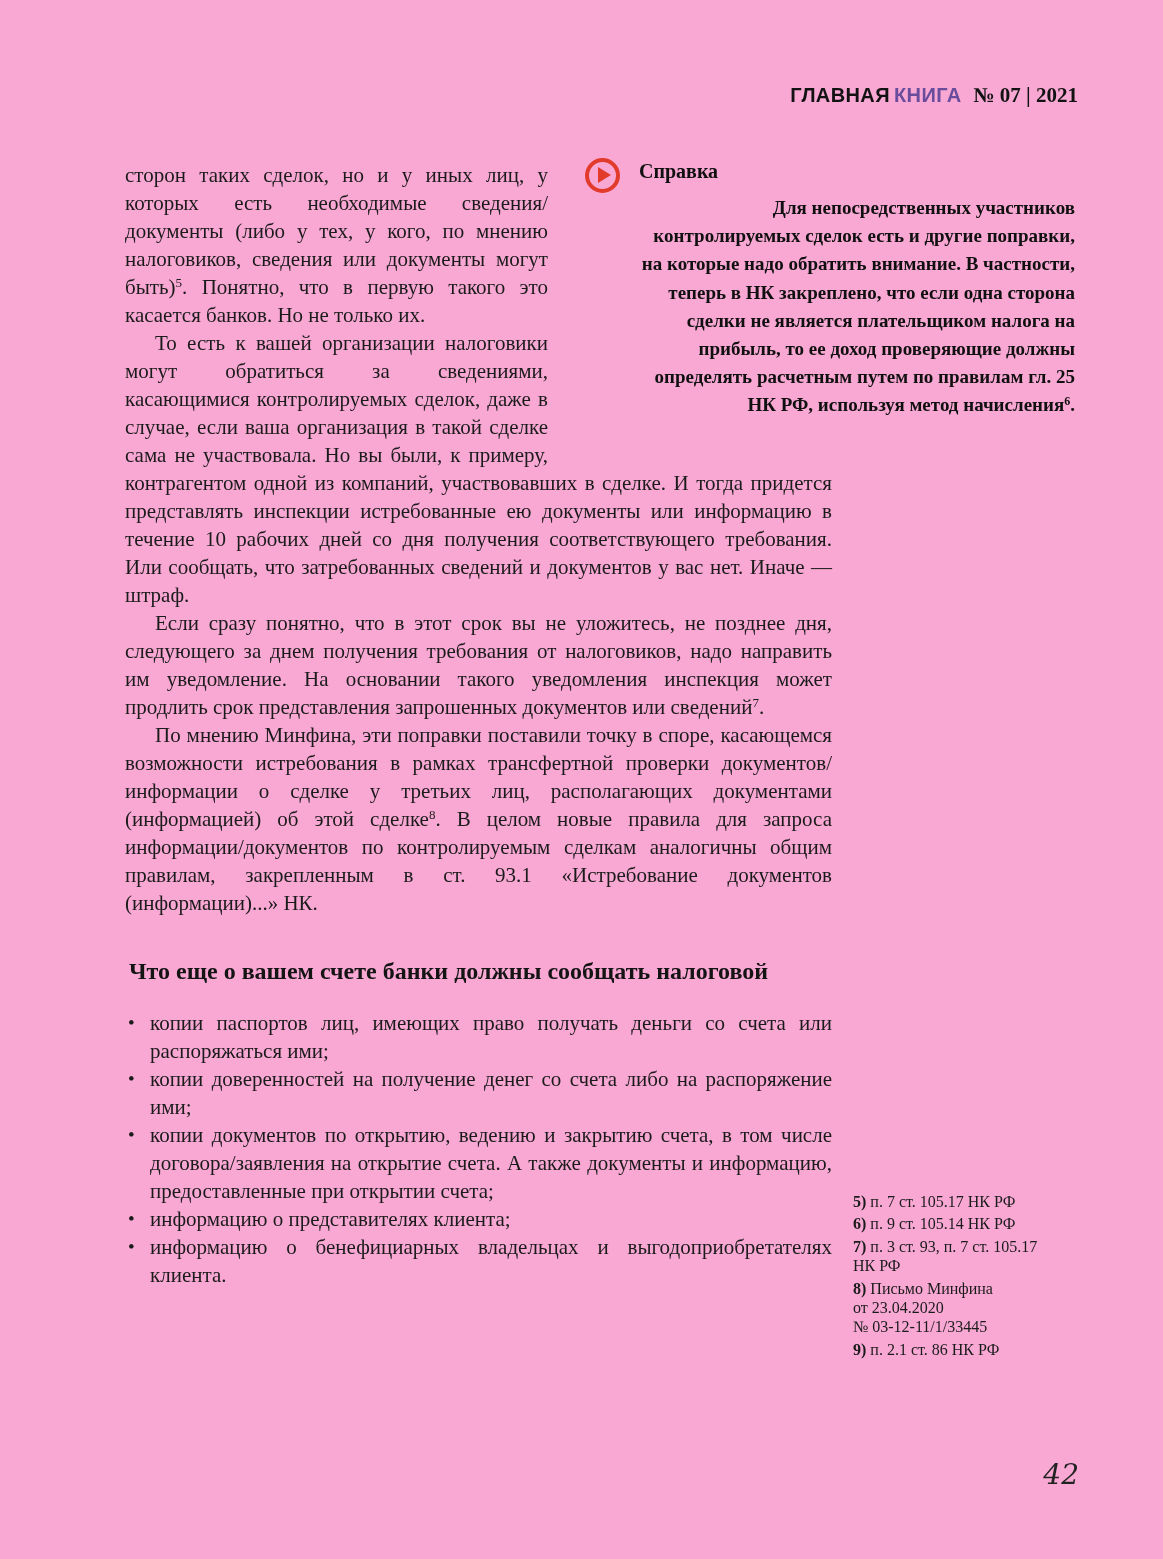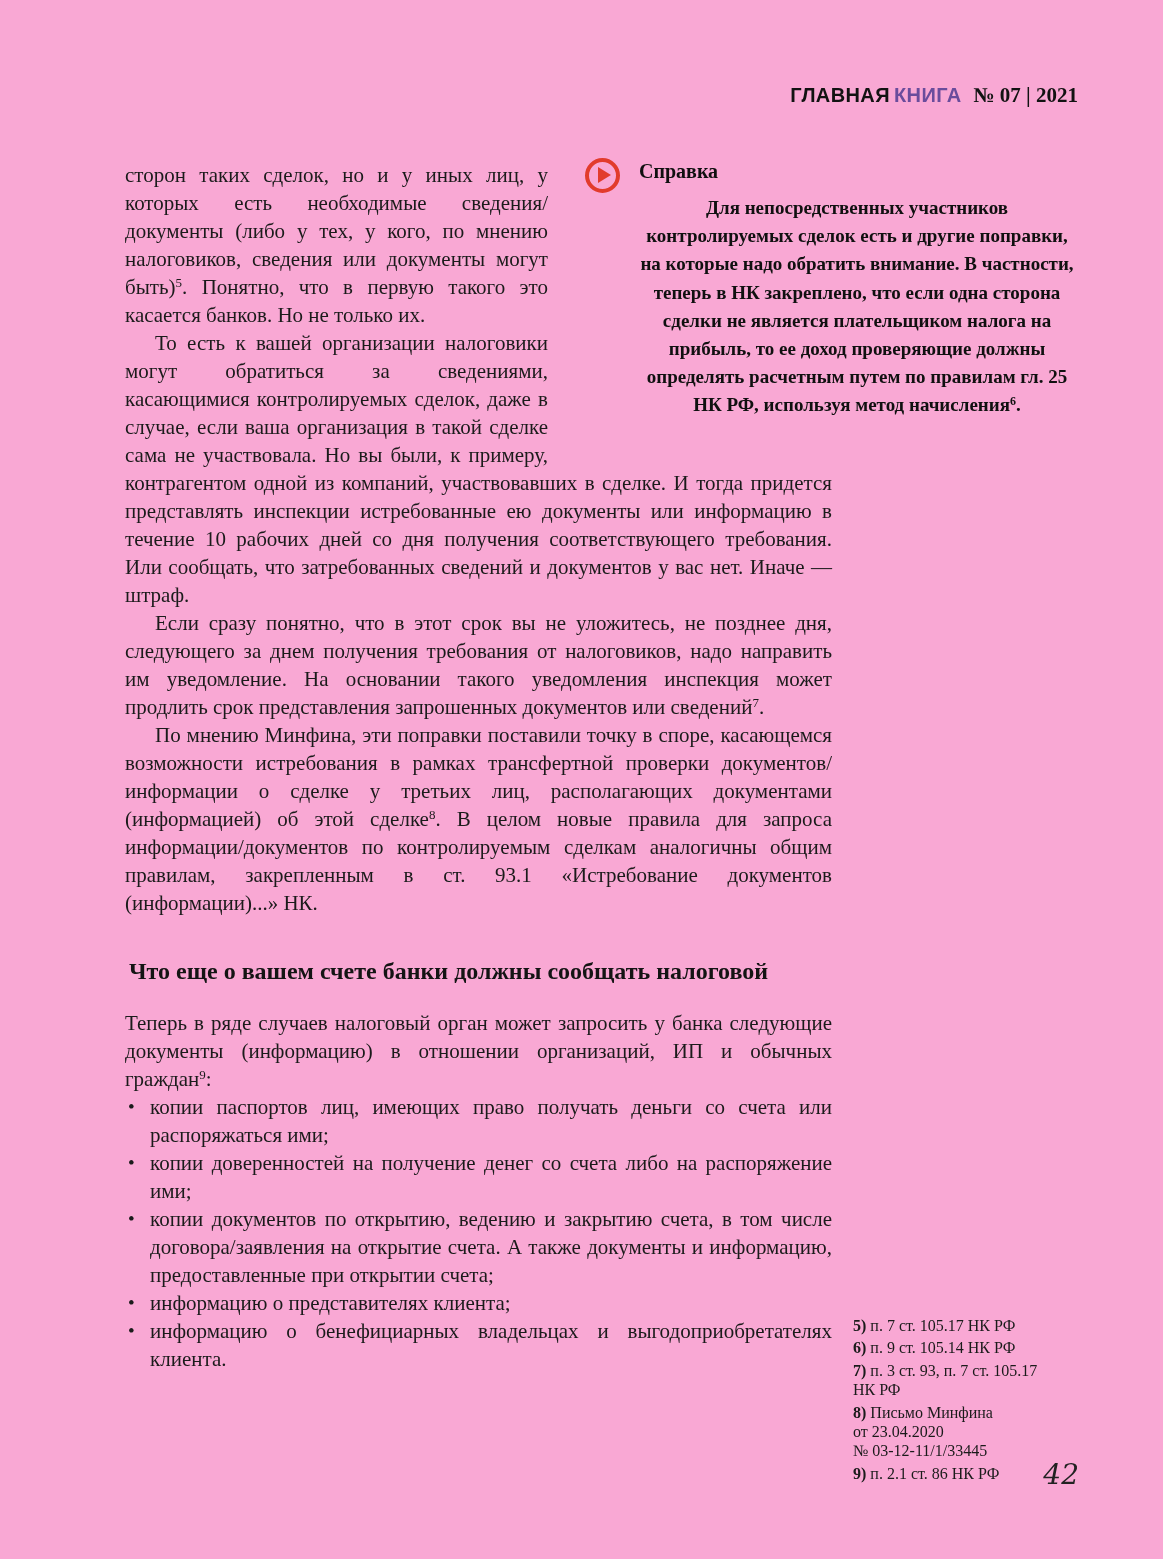--- a/index.html
+++ b/index.html
@@ -113,29 +113,29 @@
     font-weight: bold;
     color: #101010;
     margin: 0;
   }
   .spravka-body {
     margin-top: 10px;
     font-size: 19px;
     line-height: 28.2px;
     font-weight: bold;
     color: #101010;
-    text-align: center;
+    text-align: right;
   }
   .spravka-body sup.fnref { font-size: 12px; vertical-align: 6px; }
 
   
   .footnotes {
     position: absolute;
     left: 853px;
-    top: 1316px;
+    top: 1192px;
     width: 222px;
     font-size: 16px;
     line-height: 19.4px;
     color: #1b1b1b;
     text-align: left;
   }
   .fn { margin-bottom: 3px; }
   .fn-num { font-weight: bold; }
   .fn-text { white-space: pre-line; }
 
@@ -177,21 +177,20 @@
     <p><span>сторон таких сделок, но и у иных лиц, у которых есть необходимые сведения/документы (либо у тех, у кого, по мнению налоговиков, сведения или документы могут быть)</span><sup class="fnref">5</sup><span>. Понятно, что в первую такого это касается банков. Но не только их.</span></p>
 
     <p class="indent">То есть к вашей организации налоговики могут обратиться за сведениями, касающимися контролируемых сделок, даже в случае, если ваша организация в такой сделке сама не участвовала. Но вы были, к примеру, контрагентом одной из компаний, участвовавших в сделке. И тогда придется представлять инспекции истребованные ею документы или информацию в течение 10 рабочих дней со дня получения соответствующего требования. Или сообщать, что затребованных сведений и документов у вас нет. Иначе — штраф.</p>
 
     <p class="indent"><span>Если сразу понятно, что в этот срок вы не уложитесь, не позднее дня, следующего за днем получения требования от налоговиков, надо направить им уведомление. На основании такого уведомления инспекция может продлить срок представления запрошенных документов или сведений</span><sup class="fnref">7</sup><span>.</span></p>
 
     <p class="indent"><span>По мнению Минфина, эти поправки поставили точку в споре, касающемся возможности истребования в рамках трансфертной проверки документов/информации о сделке у третьих лиц, располагающих документами (информацией) об этой сделке</span><sup class="fnref">8</sup><span>. В целом новые правила для запроса информации/документов по контролируемым сделкам аналогичны общим правилам, закрепленным в ст. 93.1 «Истребование документов (информации)...» НК.</span></p>
 
     <h2 class="section-heading">Что еще о вашем счете банки должны сообщать налоговой</h2>
 
-    <p><span>Теперь в ряде случаев налоговый орган может запросить у банка следующие документы (информацию) в отношении организаций, ИП и обычных граждан</span><sup class="fnref">9</sup><span>:</span></p>
 
     <ul class="bullets">
       <li>копии паспортов лиц, имеющих право получать деньги со счета или распоряжаться ими;</li>
       <li>копии доверенностей на получение денег со счета либо на распоряжение ими;</li>
       <li>копии документов по открытию, ведению и закрытию счета, в том числе договора/заявления на открытие счета. А также документы и информацию, предоставленные при открытии счета;</li>
       <li>информацию о представителях клиента;</li>
       <li>информацию о бенефициарных владельцах и выгодоприобретателях клиента.</li>
     </ul>
   </div>
 

